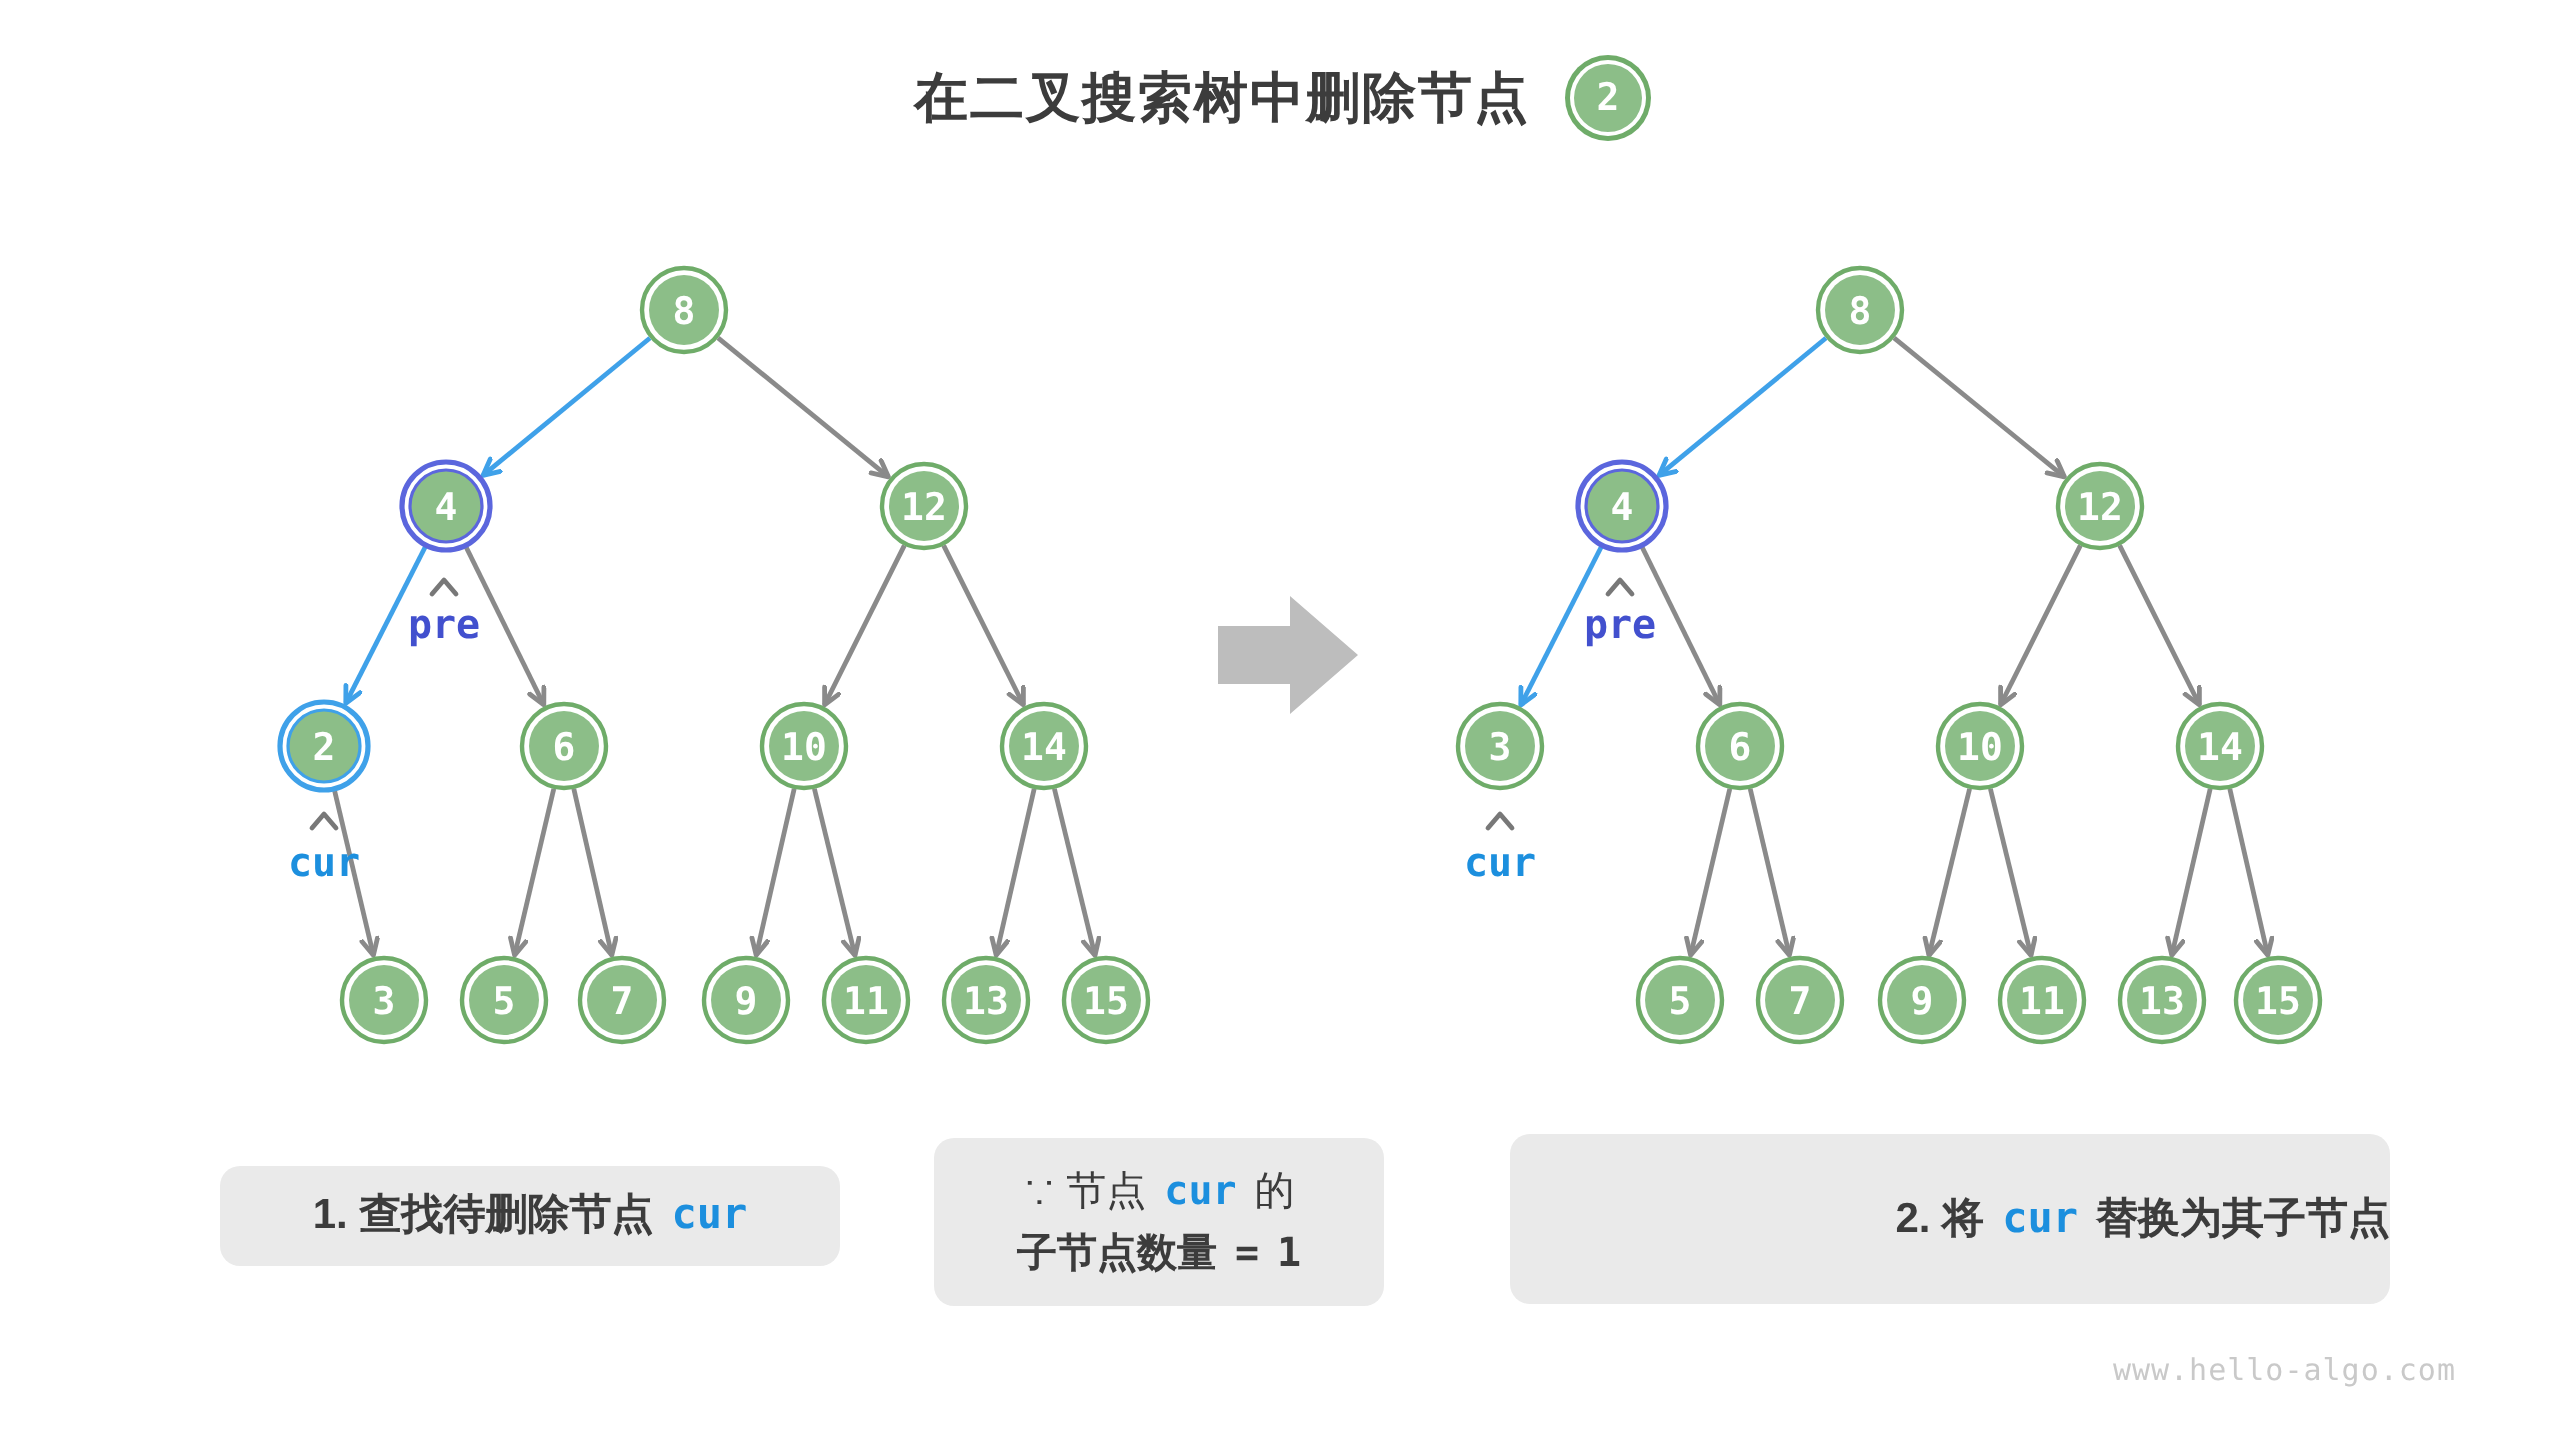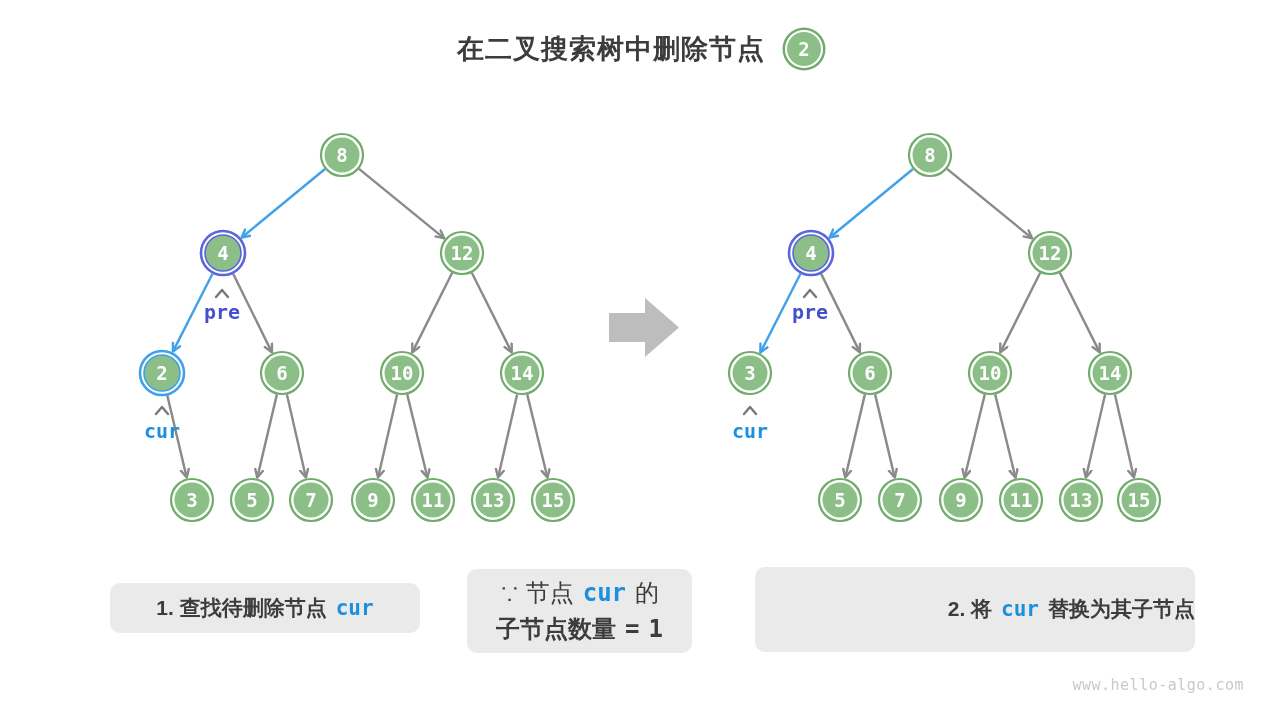--- a/index.html
+++ b/index.html
@@ -35,26 +35,26 @@
   .cap-line{white-space:nowrap;}
   .bold{font-weight:bold;}
   .code{font-family:"DejaVu Sans Mono",monospace;font-weight:bold;}
   .code.cur{color:var(--cur_text);}
   .code.pre{color:var(--pre_text);}
   .mono{font-family:"DejaVu Sans Mono",monospace;}
   .mono.gray{color:var(--code_gray);}
   .gap-l{margin-left:9px;}
   .gap-r{margin-right:9px;}
   #box1{left:110px;top:583px;width:310px;height:50px;font-size:21px;}
-  #box2{left:467px;top:569px;width:225px;height:84px;font-size:24px;}
+  #box2{left:467px;top:569px;width:225px;height:84px;font-size:20px;}
   #box3{left:755px;top:567px;width:440px;height:85px;font-size:21px;align-items:flex-end;
         padding-left:0;box-sizing:border-box;}
   #box3 .cap-line{margin-left:18px;}
   #box3 .cap-line.indent{margin-left:48px;}
-  .watermark{position:absolute;right:36px;bottom:26px;font:15px "DejaVu Sans Mono",monospace;
+  .watermark{position:absolute;right:52px;bottom:26px;font:15px "DejaVu Sans Mono",monospace;
              color:var(--watermark_gray);letter-spacing:0.5px;}
 </style>
 </head>
 <body>
 
 <div class="stage">
 
   <div class="header">
     <h1 class="title">在二叉搜索树中删除节点</h1>
     <span class="badge">

